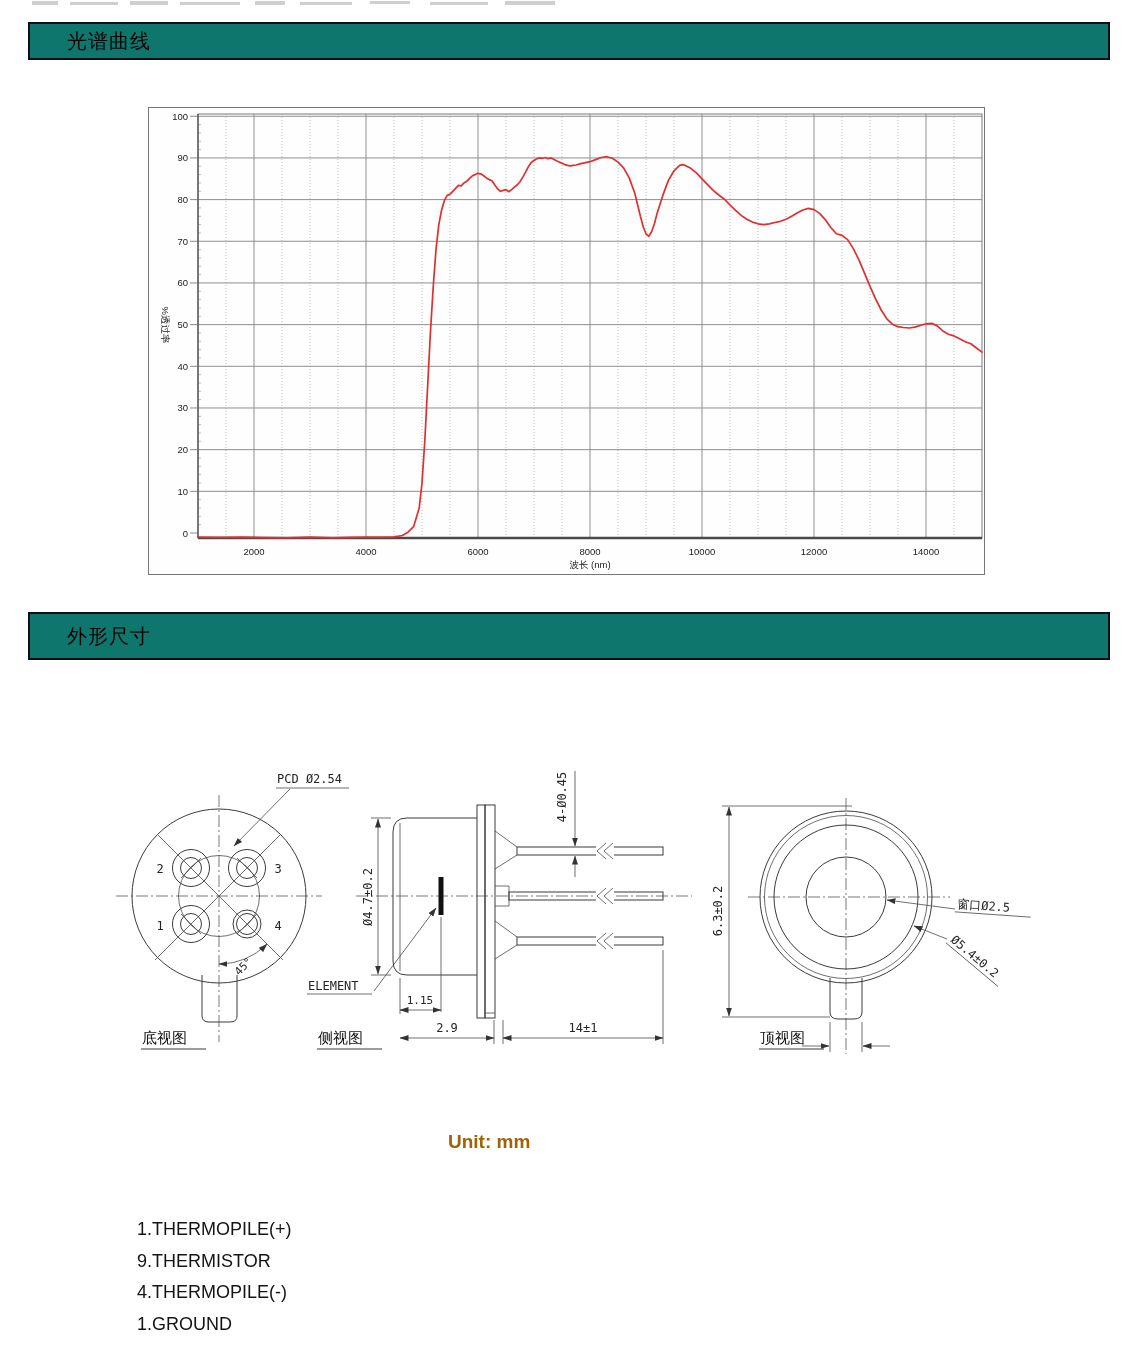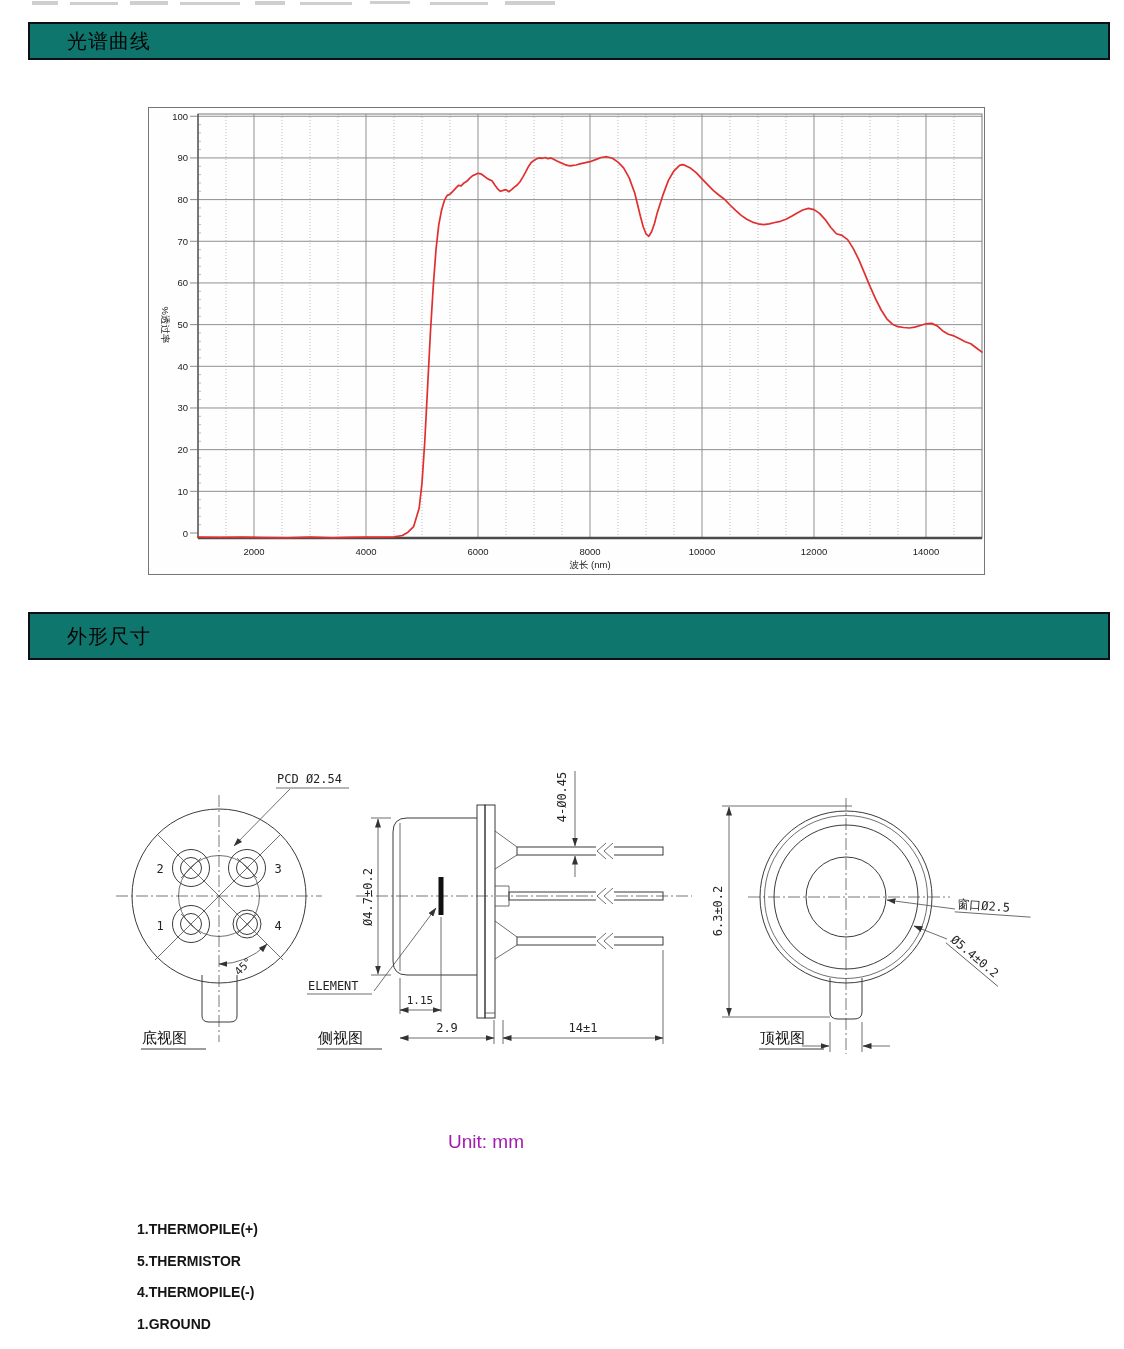--- a/index.html
+++ b/index.html
@@ -7,22 +7,22 @@
         font-family:"Liberation Sans","DejaVu Sans",sans-serif;}
   .sliver{position:absolute;background:#cfcfcf;}
   .section-bar{position:absolute;left:28px;width:1082px;background:#0f766e;border:2px solid #0e0e16;
         box-sizing:border-box;display:flex;align-items:center;}
   .section-bar .bar-title{padding-left:37px;font-family:"Liberation Serif","DejaVu Serif",serif;
         font-size:20px;color:#050505;letter-spacing:1px;}
   .chart-box{position:absolute;left:148px;top:107px;width:837px;height:468px;
         border:1.5px solid #767676;box-sizing:border-box;background:#fefefe;}
   .chart-box svg{display:block;}
   .drawings{position:absolute;left:0;top:650px;}
-  .unit-note{position:absolute;left:448px;top:1131px;font-size:19px;color:#a21caf;}
-  .pin-list{position:absolute;left:137px;top:1214px;font-size:14px;color:#141414;line-height:31.5px;font-weight:bold;}
+  .unit-note{position:absolute;left:448px;top:1131px;font-size:19px;color:#a16207;font-weight:bold;}
+  .pin-list{position:absolute;left:137px;top:1214px;font-size:18px;color:#141414;line-height:31.5px;}
   text{fill:#222;}
   .dimtxt{font-family:"DejaVu Sans Mono","Liberation Mono",monospace;font-size:12px;fill:#242424;}
   .dimtxt-sm{font-family:"DejaVu Sans Mono","Liberation Mono",monospace;font-size:11px;fill:#242424;}
   .cjklbl{font-family:"DejaVu Sans","Liberation Sans",sans-serif;font-size:15px;fill:#111;}
   .dline{stroke:#3b3b3b;stroke-width:1;fill:none;}
   .dthin{stroke:#4a4a4a;stroke-width:0.8;fill:none;}
   .cline{stroke:#555;stroke-width:0.8;fill:none;stroke-dasharray:12 3 2 3;}
 </style>
 </head>
 <body>
@@ -318,18 +318,18 @@
 
       <text class="cjklbl" x="760" y="1043">顶视图</text>
       <line class="dline" x1="759" y1="1049" x2="824" y2="1049"></line>
     </g>
   </svg>
 
   <div class="unit-note">Unit: mm</div>
 
   <div class="pin-list">
     <div>1.THERMOPILE(+)</div>
-    <div>5.THERMISTOR</div>
+    <div>9.THERMISTOR</div>
     <div>4.THERMOPILE(-)</div>
     <div>1.GROUND</div>
   </div>
 
 </div>
 
 </body></html>

